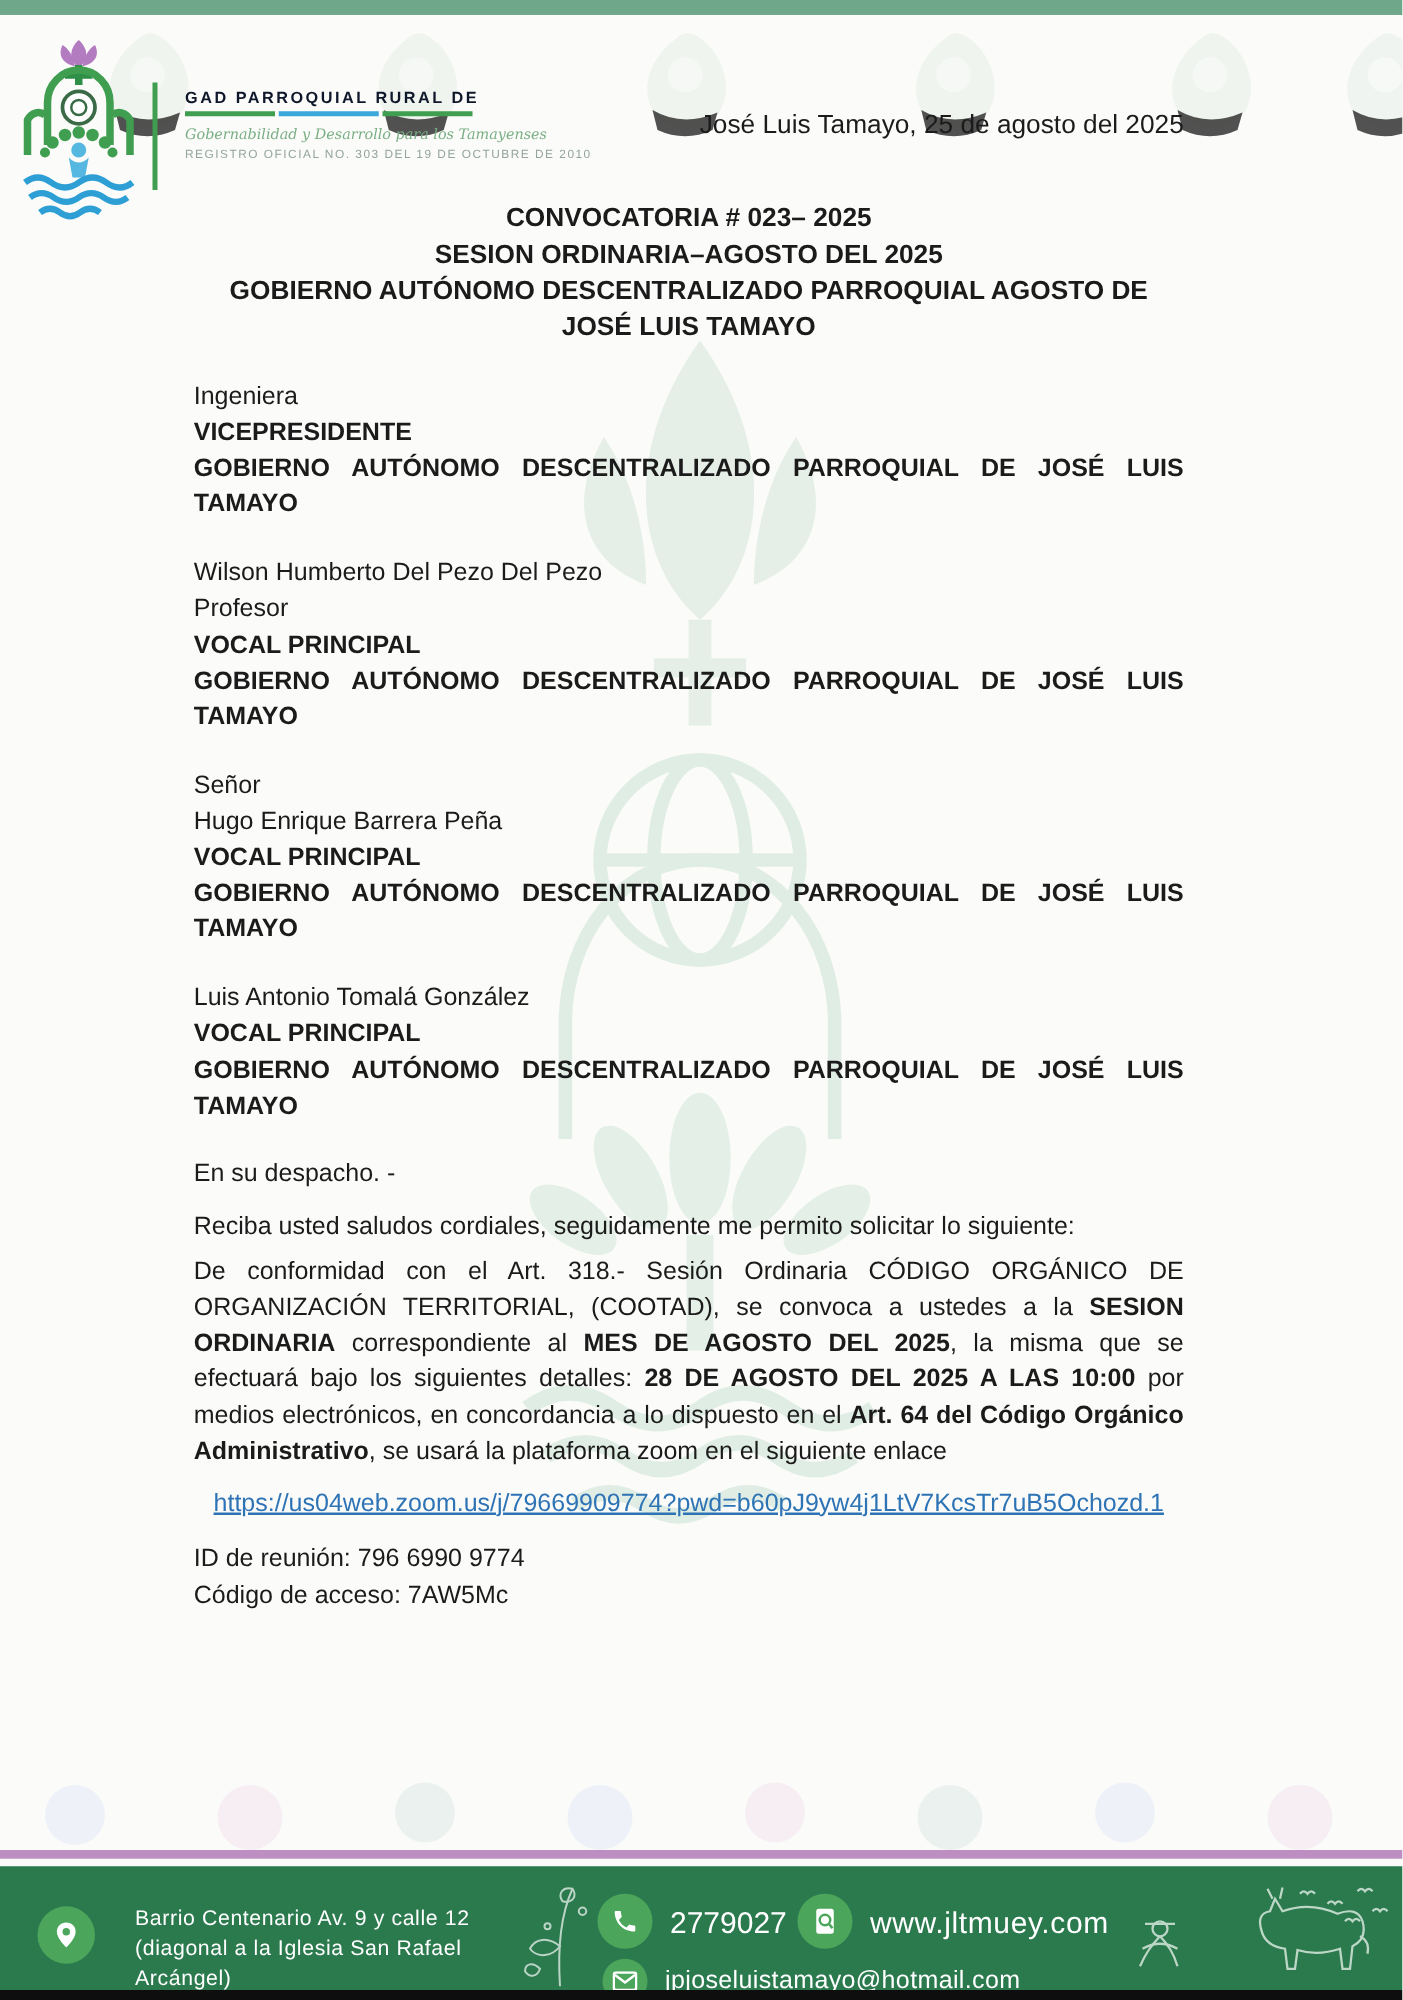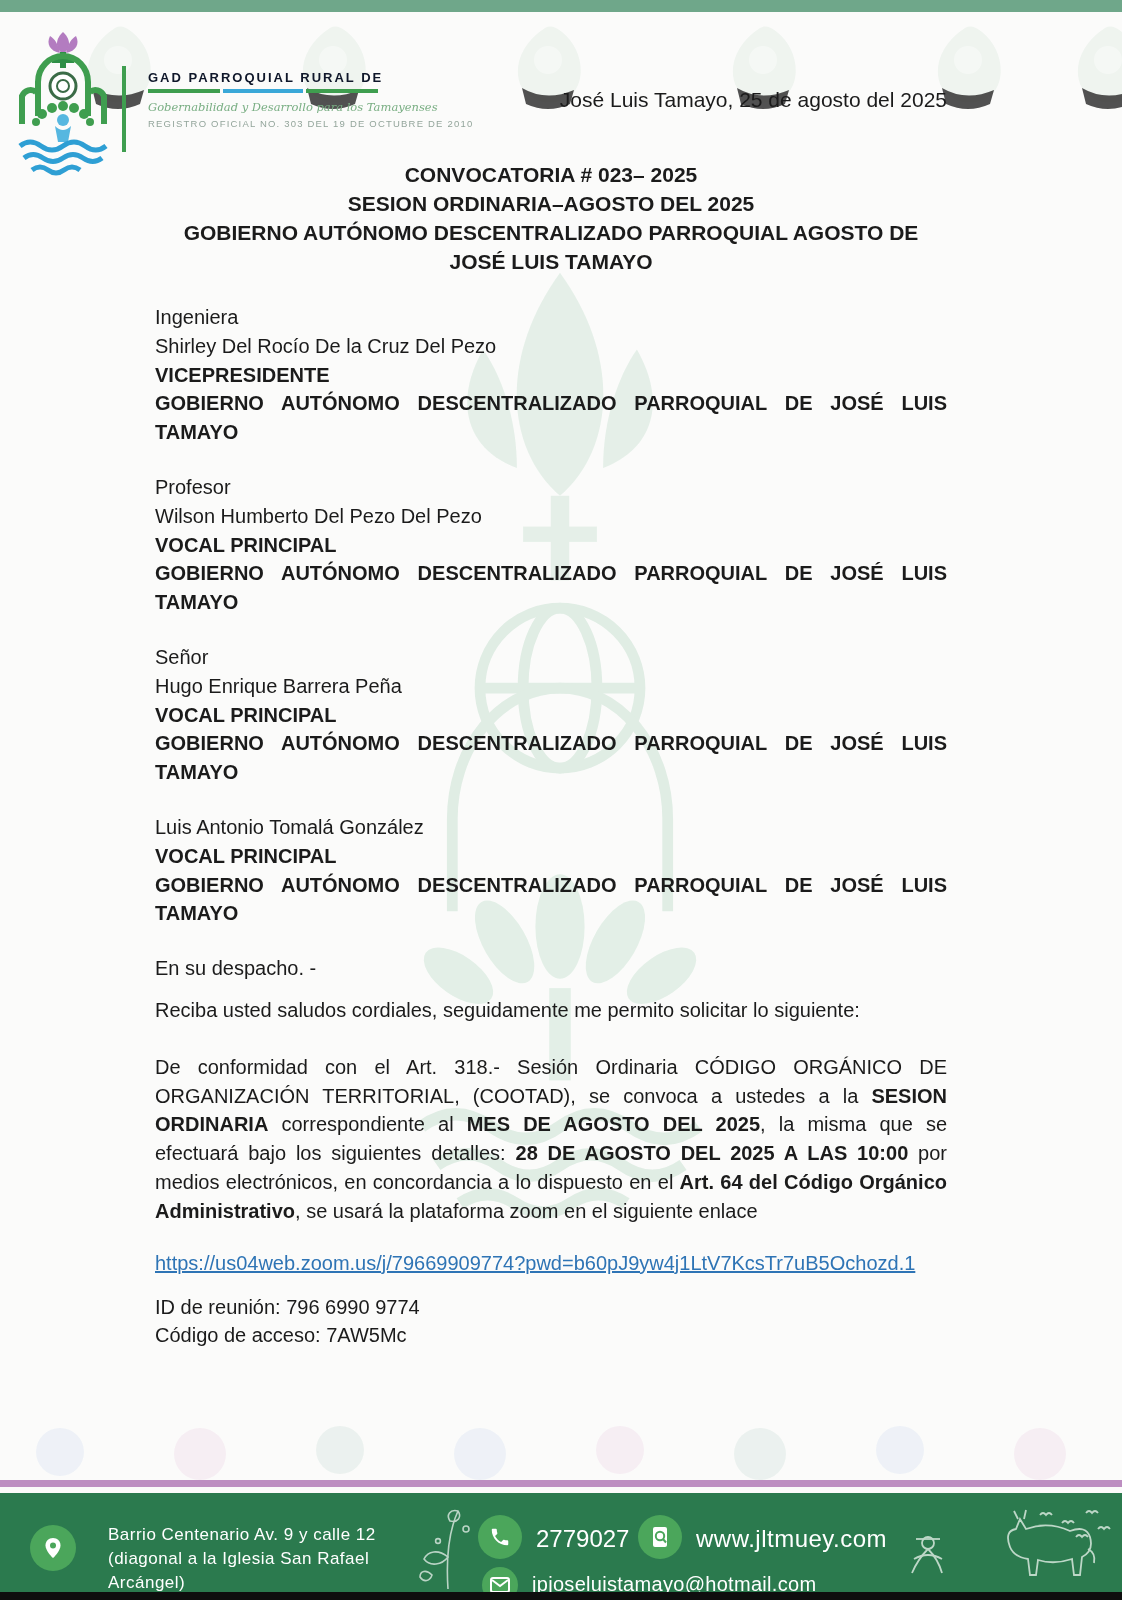--- a/index.html
+++ b/index.html
@@ -29,23 +29,23 @@
   .date-line{position:absolute;top:88px;right:175px;font-size:21px;z-index:2;}
   
   .col{position:absolute;left:155px;top:160px;width:792px;z-index:2;font-size:20px;line-height:28.8px;}
   .title{text-align:center;font-weight:bold;font-size:21px;line-height:29px;margin-bottom:27px;}
   .recipient{margin-bottom:26px;}
   .recipient .org{font-weight:bold;text-align:justify;}
   .bold{font-weight:bold;}
   .despacho{margin-top:1px;}
   .consider{margin-top:16px;}
   .saludo{margin-top:13px;}
-  .mainpara{margin-top:28px;text-align:justify;}
+  .mainpara{margin-top:7px;text-align:justify;}
   .mainpara .b{font-weight:bold;}
-  .zoomlink{margin-top:22px;line-height:30px;}
+  .zoomlink{margin-top:12px;line-height:30px;text-align:center;}
   .zoomlink a{color:#2e74b5;text-decoration:underline;word-break:break-all;pointer-events:auto;}
   .meeting{margin-top:15px;}
   
   .divider-pink{position:absolute;top:1480px;left:0;width:1122px;height:7px;background:#bd8ec1;z-index:3;}
   .footer{position:absolute;top:1493px;left:0;width:1122px;height:99px;background:#2b7a4e;z-index:3;color:#fff;overflow:hidden;}
   .blackbar{position:absolute;top:1592px;left:0;width:1122px;height:8px;background:#0e0e0e;z-index:4;}
   .fc{position:absolute;border-radius:50%;background:#4ba65b;display:flex;align-items:center;justify-content:center;}
   .f-pin{left:30px;top:32px;width:46px;height:46px;}
   .f-phone{left:478px;top:22px;width:44px;height:44px;}
   .f-web{left:638px;top:22px;width:44px;height:44px;}
@@ -169,28 +169,27 @@
 
 <div class="col">
   <div class="title">
     <div>CONVOCATORIA # 023– 2025</div>
     <div>SESION ORDINARIA–AGOSTO DEL 2025</div>
     <div>GOBIERNO AUTÓNOMO DESCENTRALIZADO PARROQUIAL AGOSTO DE JOSÉ LUIS TAMAYO</div>
   </div>
 
   <div class="recipient">
     <div>Ingeniera</div>
-    <div>Shirley Del Rocío De la Cruz Del Pezo</div>
     <div class="bold">VICEPRESIDENTE</div>
     <div class="org">GOBIERNO AUTÓNOMO DESCENTRALIZADO PARROQUIAL DE JOSÉ LUIS TAMAYO</div>
   </div>
 
   <div class="recipient">
+    <div>Wilson Humberto Del Pezo Del Pezo</div>
     <div>Profesor</div>
-    <div>Wilson Humberto Del Pezo Del Pezo</div>
     <div class="bold">VOCAL PRINCIPAL</div>
     <div class="org">GOBIERNO AUTÓNOMO DESCENTRALIZADO PARROQUIAL DE JOSÉ LUIS TAMAYO</div>
   </div>
 
   <div class="recipient">
     <div>Señor</div>
     <div>Hugo Enrique Barrera Peña</div>
     <div class="bold">VOCAL PRINCIPAL</div>
     <div class="org">GOBIERNO AUTÓNOMO DESCENTRALIZADO PARROQUIAL DE JOSÉ LUIS TAMAYO</div>
   </div>

